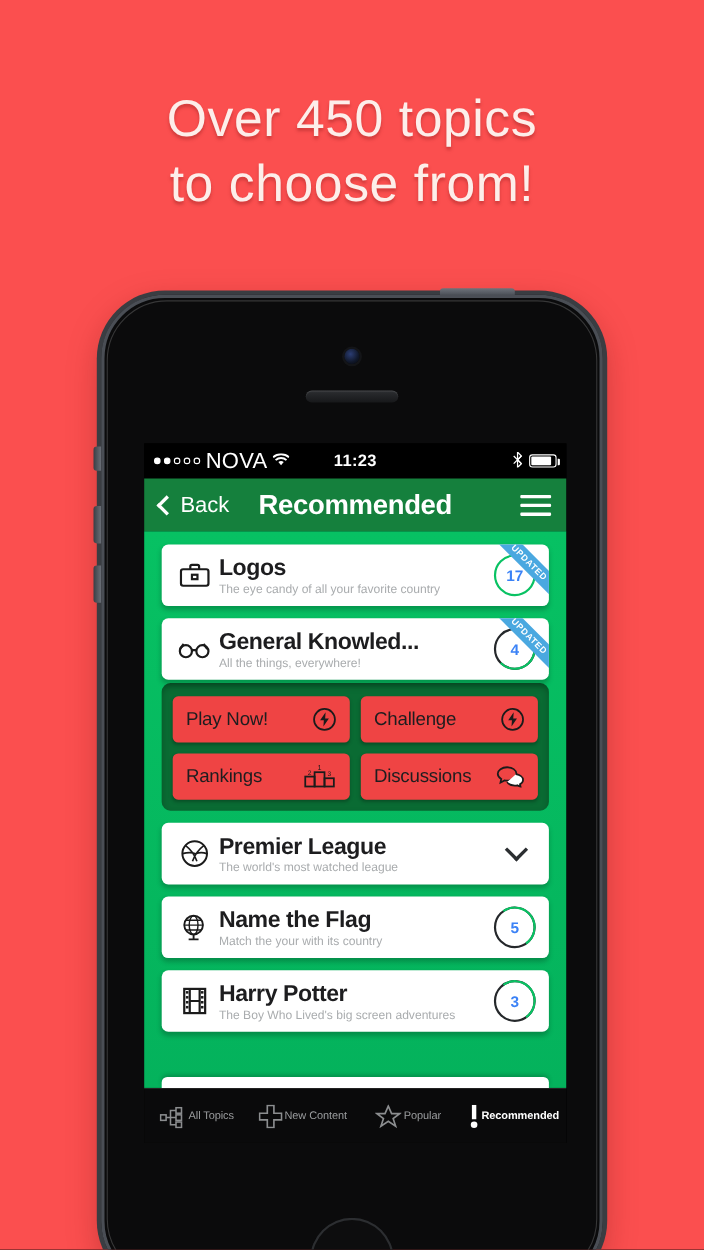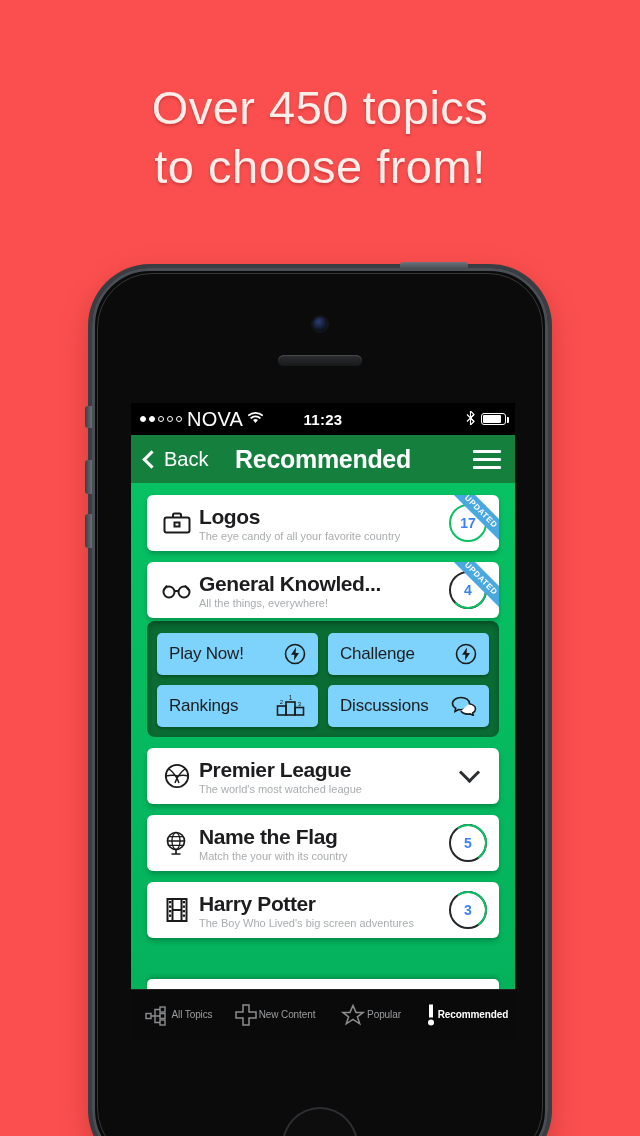--- a/index.html
+++ b/index.html
@@ -134,21 +134,21 @@
             text-align:center; padding:3px 0; }
 
   .chev-down { width:15px; height:15px; border-right:3px solid #2b2e31; border-bottom:3px solid #2b2e31;
                transform:rotate(45deg); margin:0 10px 7px 0; }
 
   
   .panel { margin:-8px 16px 11px; background:#0a6b33; border-radius:8px; padding:12px 10px 10px;
            box-shadow:inset 0 3px 6px rgba(0,0,0,.25); }
   .panel-row { display:flex; gap:10px; margin-bottom:10px; }
   .panel-row:last-child { margin-bottom:0; }
-  .act { flex:1; background:#7dd3fc; border-radius:5px; height:42px; display:flex; align-items:center;
+  .act { flex:1; background:#ef4444; border-radius:5px; height:42px; display:flex; align-items:center;
          justify-content:space-between; padding:0 12px; box-shadow:0 2px 3px rgba(0,0,0,.25); }
   .act .lbl { font-size:17px; color:#1d1d1f; letter-spacing:-.2px; }
   .act .aico { color:#1d1d1f; display:flex; align-items:center; }
 
   
   .tabbar { height:50px; background:#0a0a0b; display:flex; border-top:1px solid #222; }
   .tab { flex:1; display:flex; flex-direction:row; align-items:center; justify-content:center; gap:2px; }
   .tab .ticon { height:22px; display:flex; align-items:flex-end; color:#8b8d8f; }
   .tab .tlbl { font-size:10px; color:#9b9d9f; letter-spacing:-.1px; }
   .tab.active .ticon { color:#fff; }

